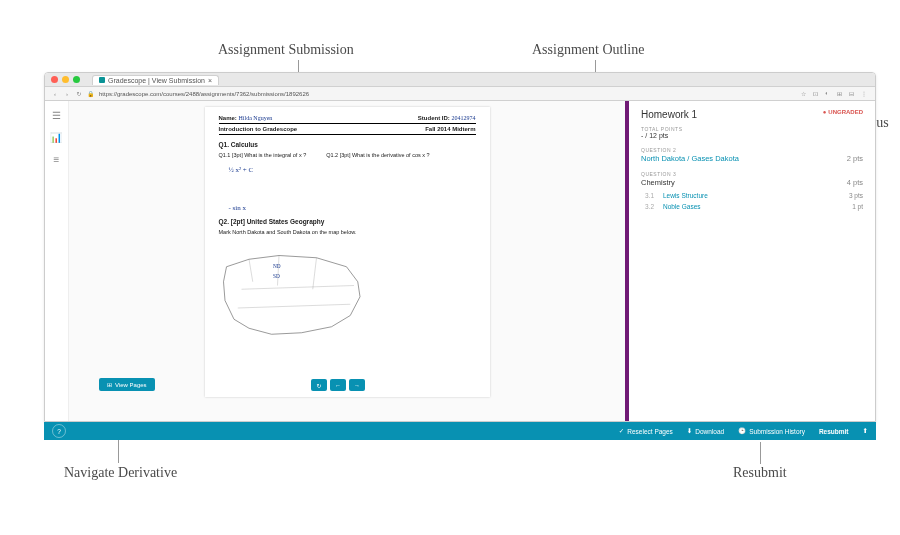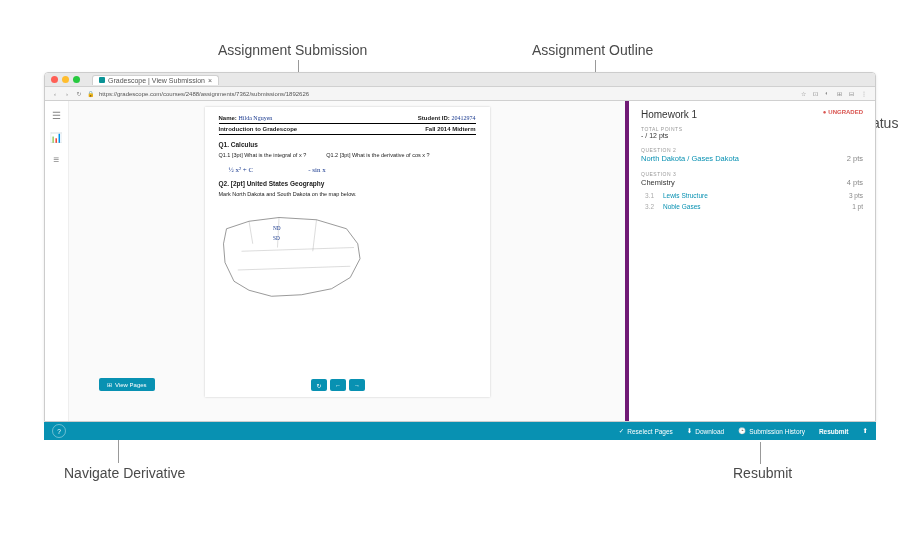--- a/index.html
+++ b/index.html
@@ -1,17 +1,17 @@
 <!DOCTYPE html>
 <html><head>
 <meta charset="utf-8">
 <style>
 * { box-sizing: border-box; margin: 0; padding: 0; }
 body { font-family: -apple-system, "Helvetica Neue", Arial, sans-serif; width: 900px; height: 535px; position: relative; background: #fff; }
-.annot { position: absolute; font-size: 14px; color: #4a4a4a; font-weight: 300; }
+.annot { position: absolute; font-size: 14px; color: #4a4a4a; font-weight: 300; font-family: Liberation Serif, serif; }
 .annot-line { position: absolute; background: #999; }
 
 
 .browser { position: absolute; left: 44px; top: 72px; width: 832px; height: 350px; border: 1px solid #ccc; border-radius: 4px 4px 0 0; overflow: hidden; box-shadow: 0 1px 3px rgba(0,0,0,0.1); }
 .chrome-top { height: 14px; background: #e8e8e8; display: flex; align-items: center; padding: 0 6px; gap: 4px; border-bottom: 1px solid #d0d0d0; }
 .tl { width: 7px; height: 7px; border-radius: 50%; }
 .tl.r { background: #ff5f56; } .tl.y { background: #ffbd2e; } .tl.g { background: #27c93f; }
 .tab { margin-left: 8px; background: #fff; border: 1px solid #d0d0d0; border-bottom: none; border-radius: 3px 3px 0 0; padding: 1px 6px; font-size: 7px; color: #555; display: flex; align-items: center; gap: 3px; }
 .tab .favicon { width: 6px; height: 6px; background: #0a9396; border-radius: 1px; }
 .addr { height: 14px; background: #f5f5f5; border-bottom: 1px solid #d0d0d0; display: flex; align-items: center; padding: 0 6px; gap: 4px; font-size: 6px; color: #555; }
@@ -28,21 +28,21 @@
 
 .main { flex: 1; background: #fafafa; position: relative; display: flex; justify-content: center; padding: 6px 0; }
 .page { width: 285px; height: 290px; background: #fff; box-shadow: 0 0 2px rgba(0,0,0,0.2); padding: 8px 14px; font-size: 6px; color: #222; }
 .page .hdr { display: flex; justify-content: space-between; border-bottom: 1.5px solid #000; padding-bottom: 2px; margin-bottom: 2px; }
 .page .hdr span { font-size: 6px; }
 .page .subhdr { display: flex; justify-content: space-between; border-bottom: 1.5px solid #000; padding-bottom: 2px; margin-bottom: 6px; }
 .page .subhdr b { font-weight: bold; font-size: 6px; }
 .handwrite { font-family: cursive; color: #1a3a8f; font-size: 7px; }
 .q-title { font-weight: bold; margin: 6px 0 4px; font-size: 6.5px; }
 .q-row { display: flex; gap: 20px; font-size: 5.5px; margin-bottom: 8px; }
-.q-ans { display: flex; gap: 55px; padding-left: 10px; font-size: 7px; }
+.q-ans { display: flex; gap: 30px; padding-left: 10px; font-size: 7px; flex-direction: column; }
 .q-sub { font-size: 5.5px; margin-bottom: 4px; }
 .map { width: 150px; height: 100px; margin-top: 4px; }
 
 .view-pages { position: absolute; left: 30px; bottom: 30px; background: #0891b2; color: #fff; font-size: 6px; padding: 3px 8px; border-radius: 2px; display: flex; align-items: center; gap: 3px; }
 .pager { position: absolute; right: 260px; bottom: 30px; display: flex; gap: 3px; }
 .pager button { background: #0891b2; border: none; color: #fff; width: 16px; height: 12px; font-size: 6px; border-radius: 2px; cursor: pointer; }
 
 
 .outline { width: 250px; background: #fff; border-left: 4px solid #701a75; padding: 8px 12px; font-size: 7px; }
 .outline h2 { font-size: 10px; font-weight: 400; color: #333; margin-bottom: 2px; }

